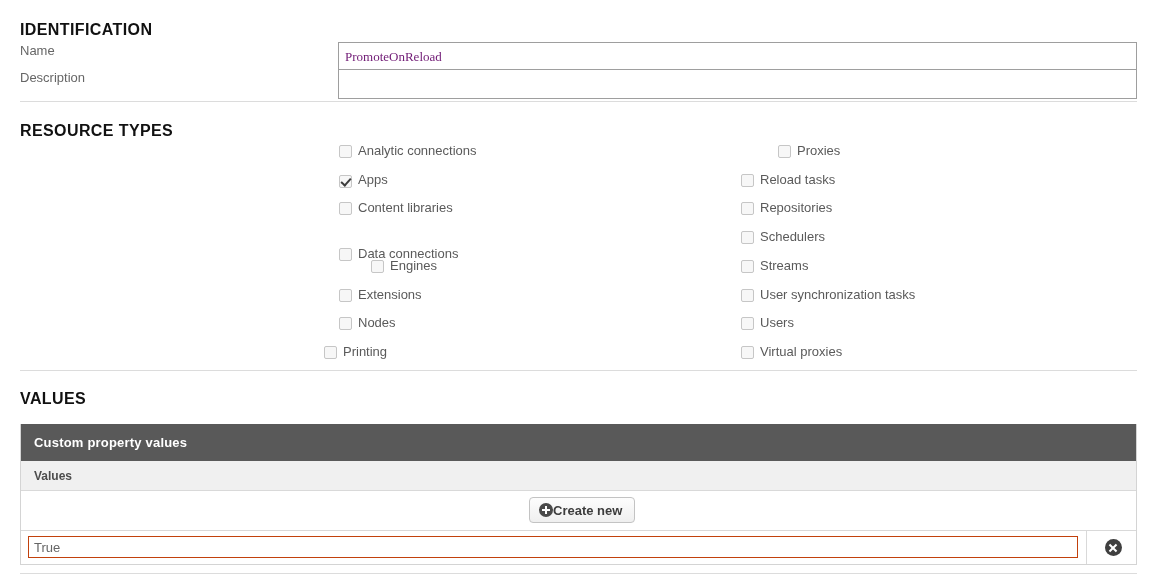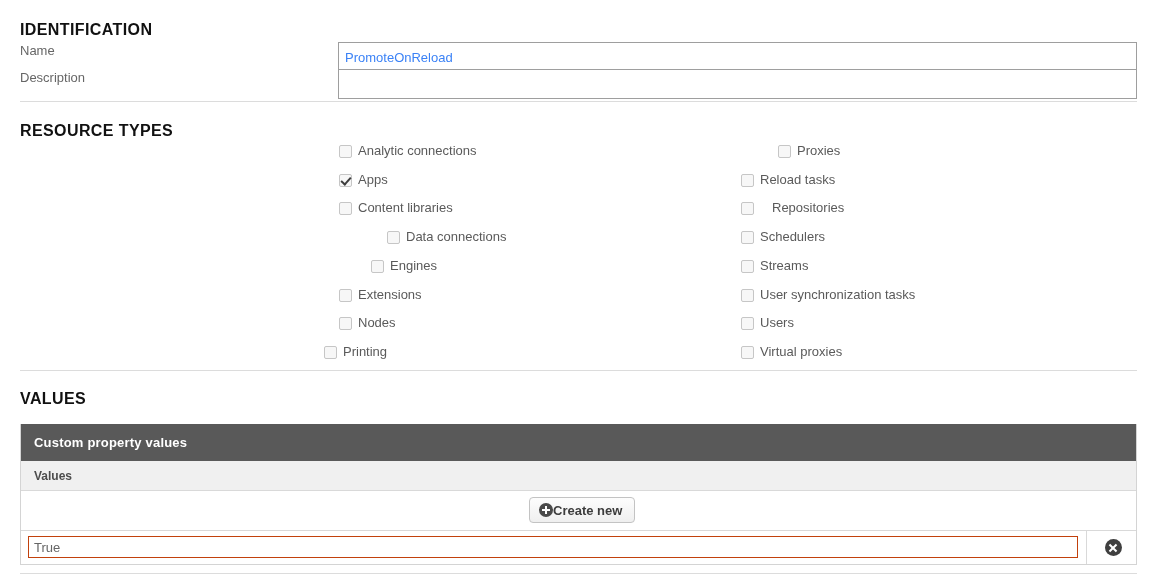--- a/index.html
+++ b/index.html
@@ -33,23 +33,23 @@
   .field-label {
     position: absolute;
     font-size: 13px;
     color: #666666;
     white-space: nowrap;
   }
   .text-input {
     position: absolute;
     border: 1px solid #9e9e9e;
     background: #ffffff;
-    font-family: Liberation Sans, sans-serif;
-    font-size: 13px;
-    color: #3b82f6;
+    font-family: Liberation Serif, serif;
+    font-size: 13px;
+    color: #701a75;
     padding: 14px 6px;
     outline: none;
     border-radius: 0;
   }
   .text-input::placeholder { color: #b0b0b0; }
 
   
   .cb-row {
     position: absolute;
     display: flex;
@@ -205,29 +205,29 @@
 
   <div class="divider" style="top:101px;"></div>
 
   <div class="section-title" style="left:20px; top:122px;">RESOURCE TYPES</div>
 
   <div id="left-col">
       <div class="cb-row" style="left: 339px; top: 143px;">
         <span class="cb-box"></span>
         <span class="cb-label">Analytic connections</span>
       </div>
-      <div class="cb-row" style="left: 339px; top: 172px;">
+      <div class="cb-row" style="left: 339px; top: 172px; align-items: flex-end;">
         <span class="cb-box checked"></span>
         <span class="cb-label">Apps</span>
       </div>
       <div class="cb-row" style="left: 339px; top: 200px;">
         <span class="cb-box"></span>
         <span class="cb-label">Content libraries</span>
       </div>
-      <div class="cb-row" style="left: 339px; top: 229px; margin-left: 48px;">
+      <div class="cb-row" style="left: 339px; top: 246px;">
         <span class="cb-box"></span>
         <span class="cb-label">Data connections</span>
       </div>
       <div class="cb-row" style="left: 339px; top: 258px; padding-left: 32px;">
         <span class="cb-box"></span>
         <span class="cb-label">Engines</span>
       </div>
       <div class="cb-row" style="left: 339px; top: 287px;">
         <span class="cb-box"></span>
         <span class="cb-label">Extensions</span>
@@ -243,21 +243,21 @@
     </div>
   <div id="right-col">
       <div class="cb-row" style="left: 741px; top: 143px; padding-left: 37px;">
         <span class="cb-box"></span>
         <span class="cb-label">Proxies</span>
       </div>
       <div class="cb-row" style="left: 741px; top: 172px;">
         <span class="cb-box"></span>
         <span class="cb-label">Reload tasks</span>
       </div>
-      <div class="cb-row" style="left: 741px; top: 200px; gap: 12px;">
+      <div class="cb-row" style="left: 741px; top: 200px;">
         <span class="cb-box"></span>
         <span class="cb-label">Repositories</span>
       </div>
       <div class="cb-row" style="left: 741px; top: 229px;">
         <span class="cb-box"></span>
         <span class="cb-label">Schedulers</span>
       </div>
       <div class="cb-row" style="left: 741px; top: 258px;">
         <span class="cb-box"></span>
         <span class="cb-label">Streams</span>

